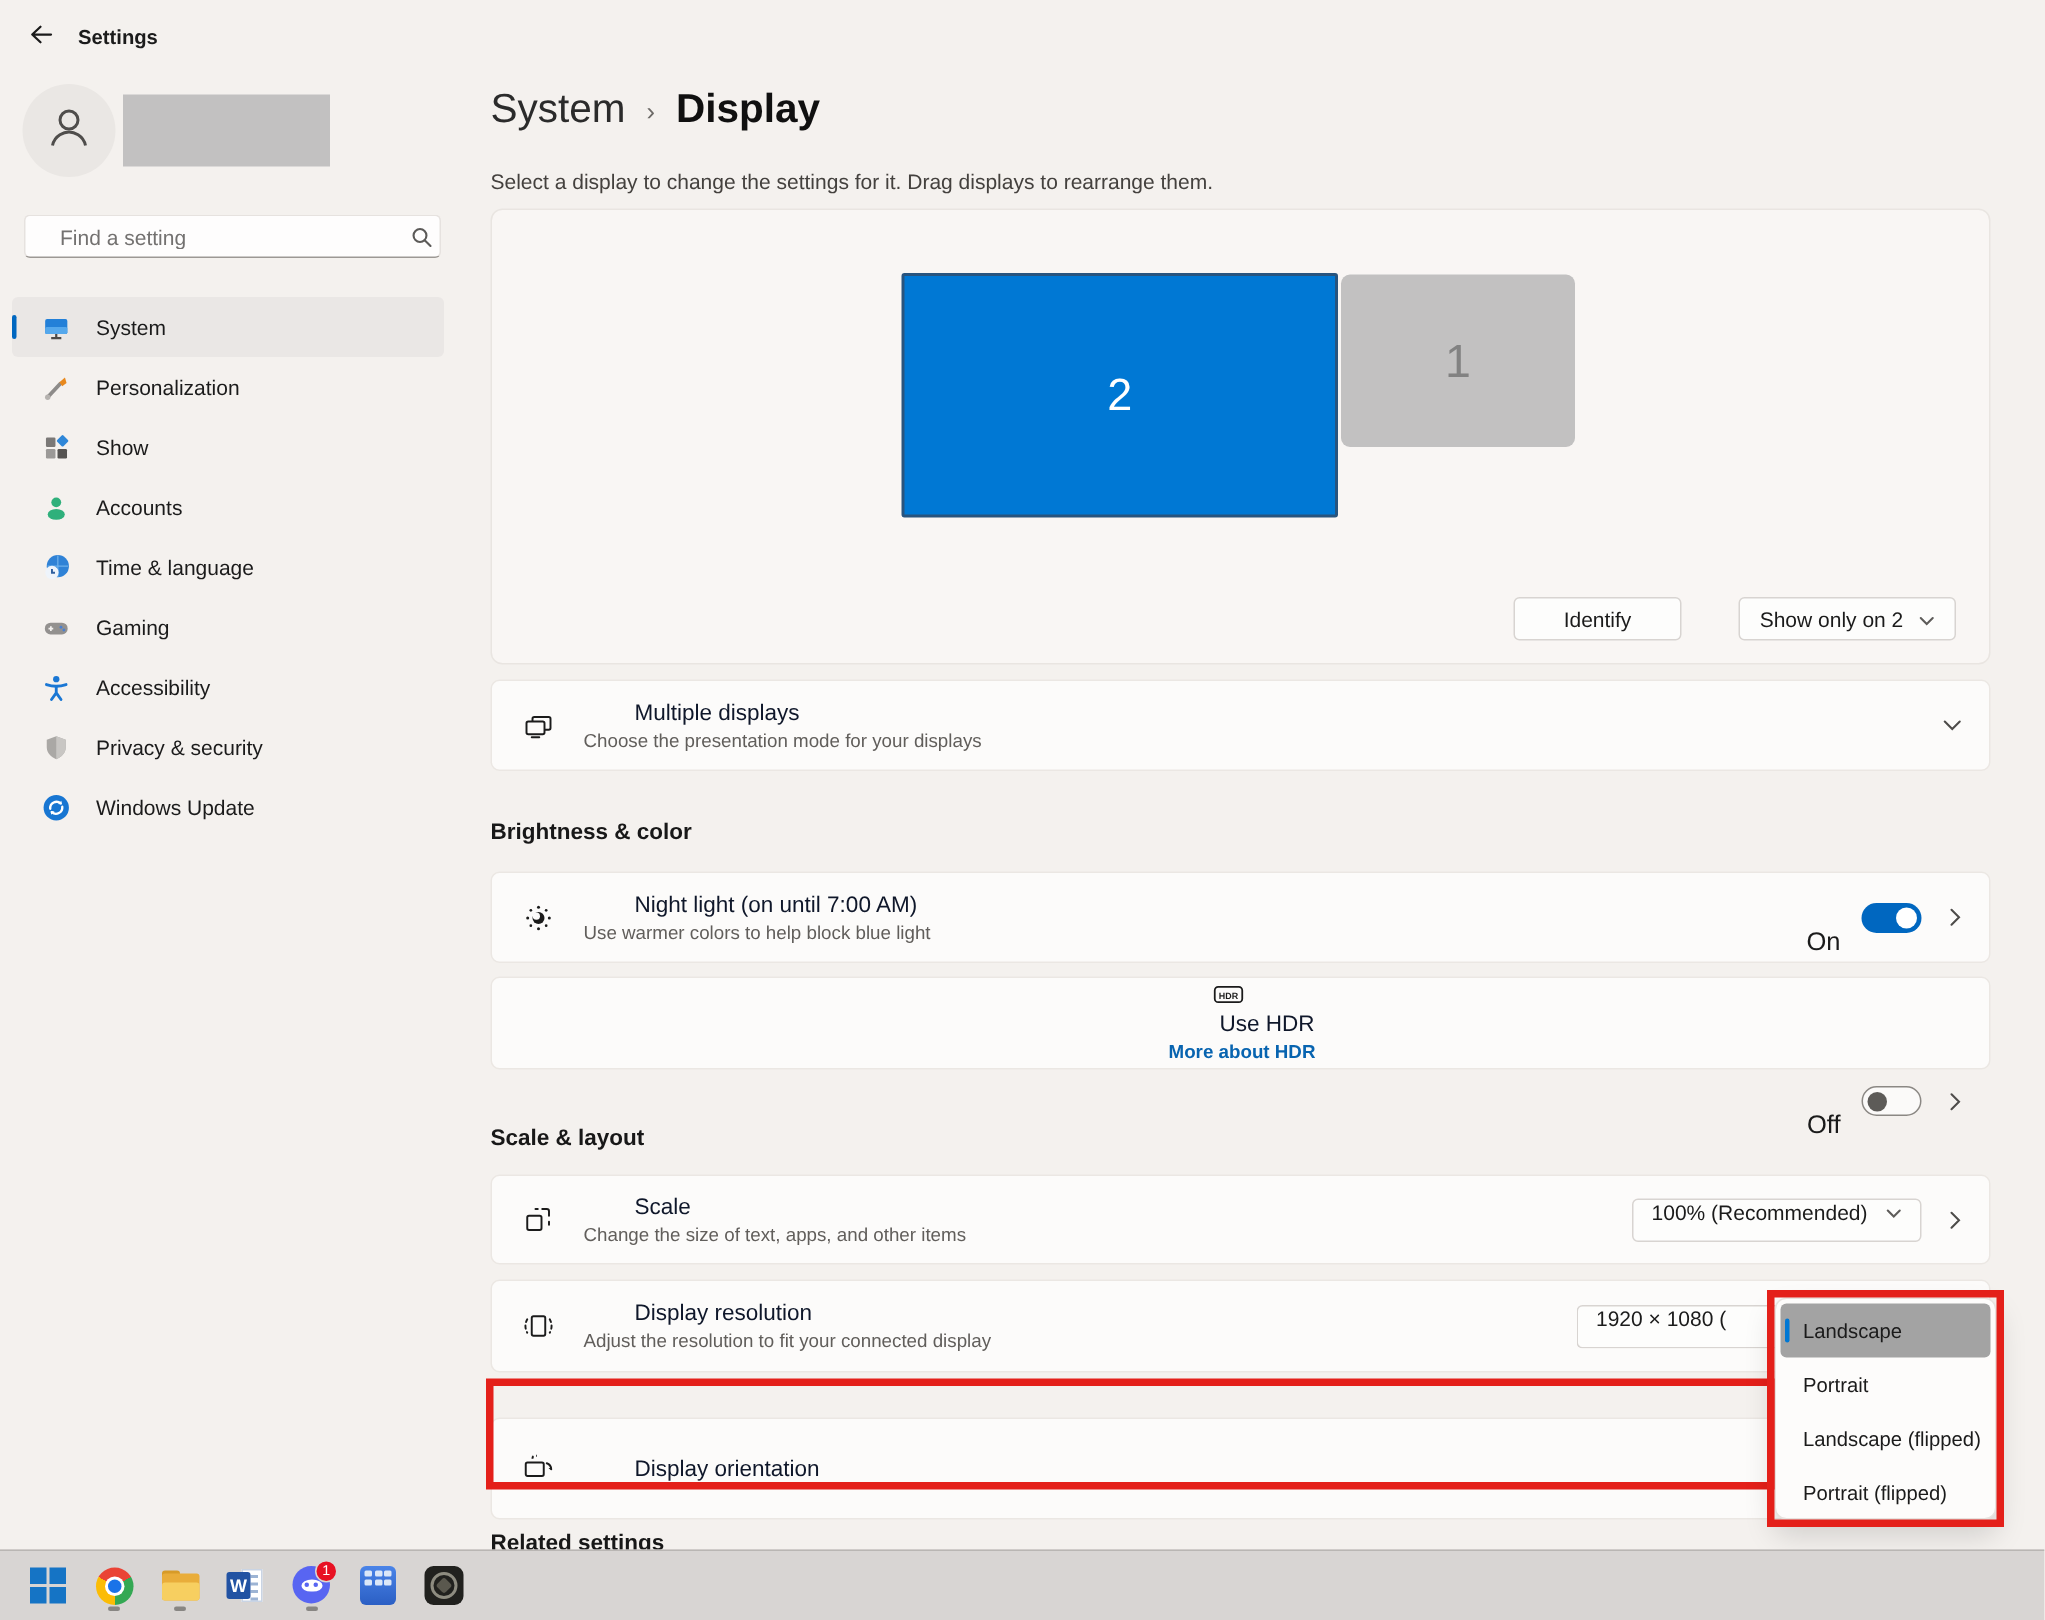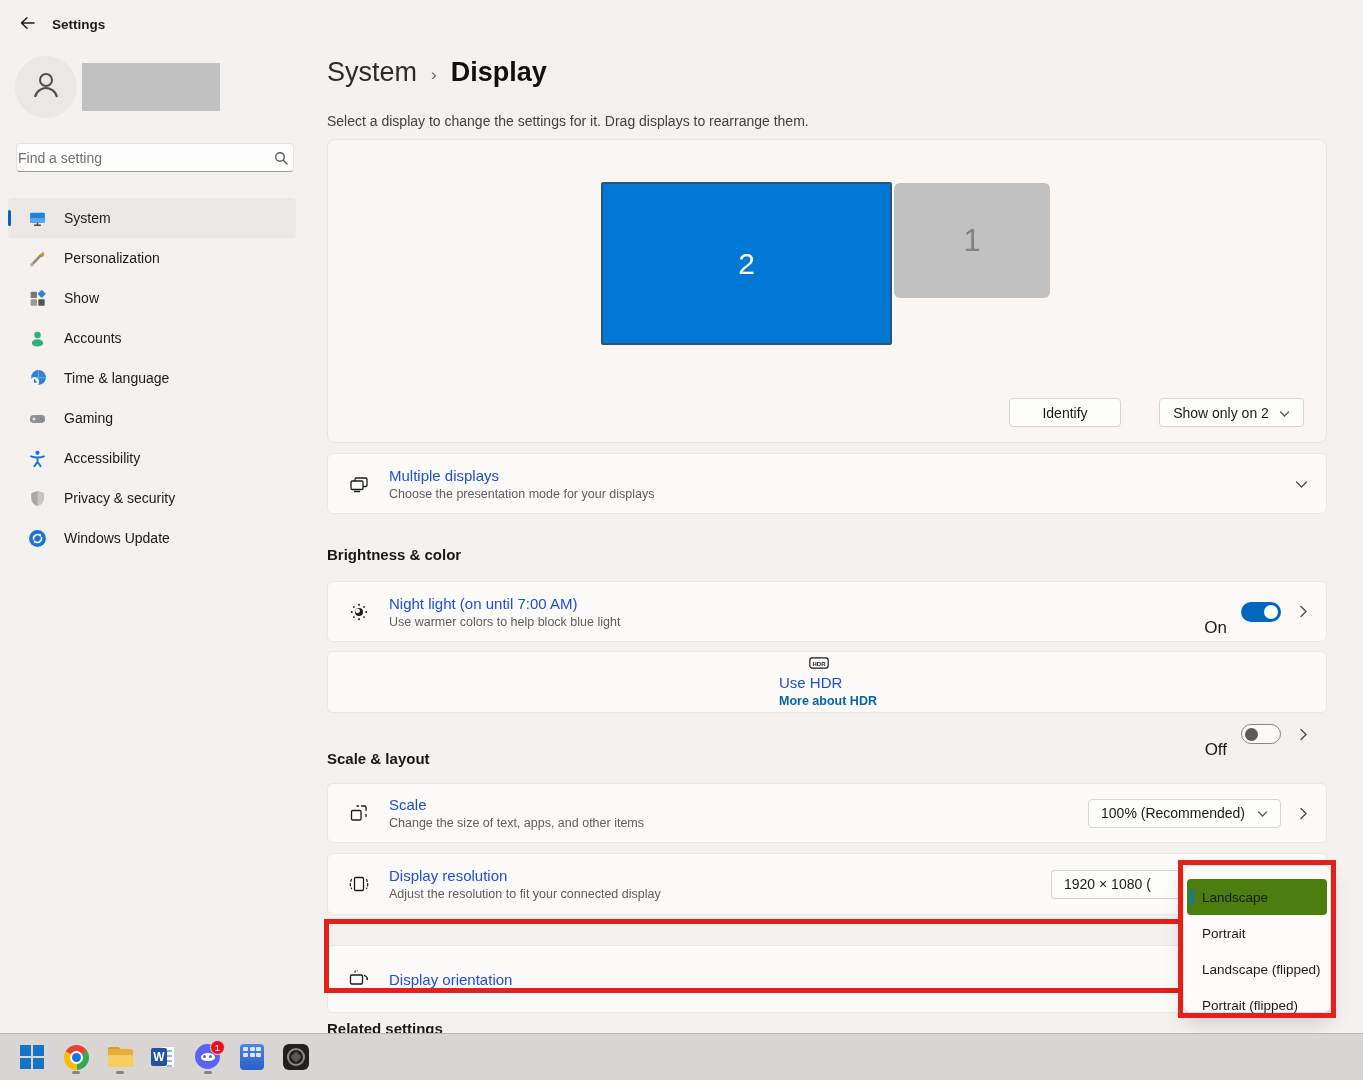--- a/index.html
+++ b/index.html
@@ -13,21 +13,21 @@
   
   .back-btn { left:14px; top:13px; width:26px; height:24px; display:flex; align-items:center; justify-content:center; cursor:pointer; }
   .app-title { left:52px; top:17px; font-size:13.5px; font-weight:700; }
 
   
   .avatar { left:15px; top:56px; width:62px; height:62px; border-radius:50%; background:#eae7e4; display:flex; align-items:center; justify-content:center; }
   .name-redacted { left:82px; top:63px; width:138px; height:48px; background:#c2c1c1; }
 
   
   .searchbox { left:16px; top:143px; width:278px; height:29px; background:#fefdfd; border:1px solid #e6e2df; border-bottom-color:#9c9894; border-radius:4px; display:flex; align-items:center; }
-  .searchbox input { flex:1; border:none; outline:none; background:transparent; font:14px "Liberation Sans","DejaVu Sans",sans-serif; color:#1b1b1b; padding:0 6px 0 1px; }
+  .searchbox input { flex:1; border:none; outline:none; background:transparent; font:14px "Liberation Sans","DejaVu Sans",sans-serif; color:#1b1b1b; padding:0 6px 0 23px; }
   .searchbox input::placeholder { color:#737170; }
   .search-glyph { width:24px; display:flex; justify-content:center; }
 
   
   .sidebar { left:8px; top:198px; width:288px; }
   .side-item { position:relative; height:40px; border-radius:4px; display:flex; align-items:center; padding-left:20px; cursor:pointer; }
   .side-item .ic { width:19px; height:19px; margin-right:17px; display:flex; align-items:center; justify-content:center; }
   .side-item .lbl { font-size:14px; color:#1b1b1b; }
   .side-item.selected { background:#eae7e5; }
   .side-item.selected::before { content:""; position:absolute; left:0; top:12px; width:3px; height:16px; border-radius:2px; background:#0067c0; }
@@ -44,41 +44,41 @@
   .monitor-2 { left:601px; top:182px; width:291px; height:163px; background:#0078d4; border:2px solid #28547e; border-radius:2px; display:flex; align-items:center; justify-content:center; color:#fff; font-size:30px; cursor:pointer; }
   .monitor-1 { left:894px; top:183px; width:156px; height:115px; background:#c2c1c1; border-radius:6px; display:flex; align-items:center; justify-content:center; color:#828282; font-size:31px; cursor:pointer; }
   .btn { background:#fdfdfc; border:1px solid #d8d4d1; border-radius:4px; font-size:14px; color:#1b1b1b; display:flex; align-items:center; justify-content:center; gap:10px; cursor:pointer; }
   .identify-btn { left:1009px; top:398px; width:112px; height:29px; }
   .show-only-btn { left:1159px; top:398px; width:145px; height:29px; }
 
   
   .card { left:327px; width:1000px; background:#fcfbfa; border:1px solid #ebe7e3; border-radius:6px; display:flex; align-items:center; padding:0 18px 0 20px; }
   .card .row-ic { width:22px; height:22px; margin-right:19px; flex:0 0 auto; display:flex; align-items:center; justify-content:center; }
   .row-text { display:flex; flex-direction:column; gap:3px; }
-  .row-title { font-size:15px; color:#1d4ed8; }
+  .row-title { font-size:15px; color:#0f172a;margin-left:34px; }
   .row-sub { font-size:12.5px; color:#615e5b; }
   .row-link { font-size:12.5px; color:#0864b0; font-weight:700; cursor:pointer; }
   .row-right { margin-left:auto; display:flex; align-items:center; }
   .state-lbl { font-size:17px; margin-right:14px;margin-top:32px; }
 
   .toggle { width:40px; height:20px; border-radius:10px; position:relative; cursor:pointer; }
   .toggle.on { background:#0067c0; }
   .toggle.on::after { content:""; position:absolute; right:3px; top:3px; width:14px; height:14px; border-radius:50%; background:#ffffff; }
   .toggle.off { background:#fbfaf9; border:1px solid #8b8884; }
   .toggle.off::after { content:""; position:absolute; left:3px; top:2.5px; width:13px; height:13px; border-radius:50%; background:#5d5b58; }
   .chev-r { margin-left:18px; display:flex; }
 
-  .dd-btn { height:29px; background:#fdfdfc; border:1px solid #d8d4d1; border-radius:4px; font-size:14px; display:flex; align-items:center; gap:12px; padding:0 12px; cursor:pointer; white-space:nowrap; overflow:hidden; }
+  .dd-btn { height:29px; background:#fdfdfc; border:1px solid #d8d4d1; border-radius:4px; font-size:14px; display:flex; gap:12px; padding:0 12px; cursor:pointer; white-space:nowrap; overflow:hidden; }
 
   .sect-header { left:327px; font-size:15px; font-weight:700; color:#181818; }
 
   
   .menu { left:1183px; top:865px; width:148px; height:148px; background:#fdfcfb; border:1px solid #e7e3df; border-radius:8px; box-shadow:0 10px 20px rgba(0,0,0,.15); z-index:6; padding-top:3px; }
   .menu-item { position:relative; height:36px; margin:0 3px; border-radius:4px; display:flex; align-items:center; padding-left:15px; font-size:13.5px; color:#1b1b1b; cursor:pointer; }
-  .menu-item.selected { background:#4d7c0f;margin-top:10px; }
+  .menu-item.selected { background:#a3a3a3; }
   .menu-item.selected::before { content:""; position:absolute; left:3px; top:10px; width:3px; height:16px; border-radius:2px; background:#0078d4; }
 
   
   .annot { border:5px solid #e4201a; pointer-events:none; }
   .annot-row { left:324px; top:919px; width:860px; height:74px; z-index:5; }
   .annot-menu { left:1178px; top:860px; width:158px; height:158px; z-index:7; }
 
   .related-header { left:327px; top:1020px; z-index:1; }
 
   

